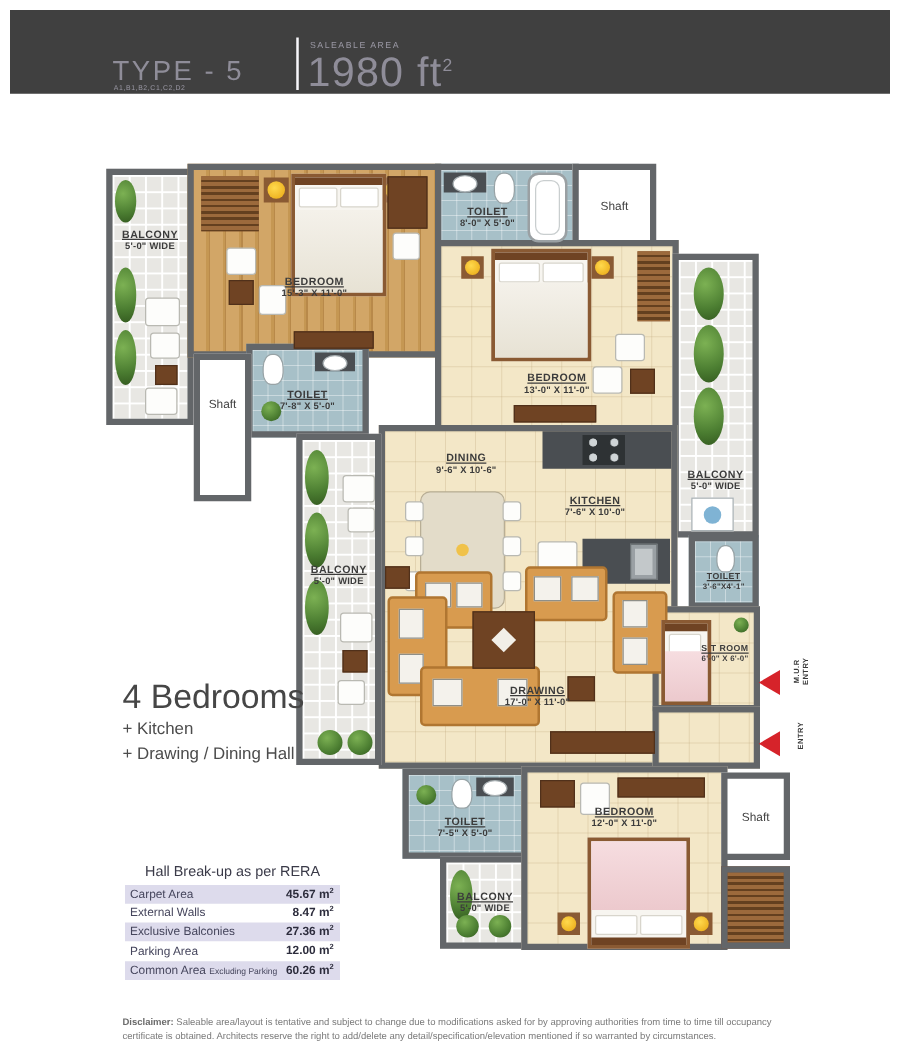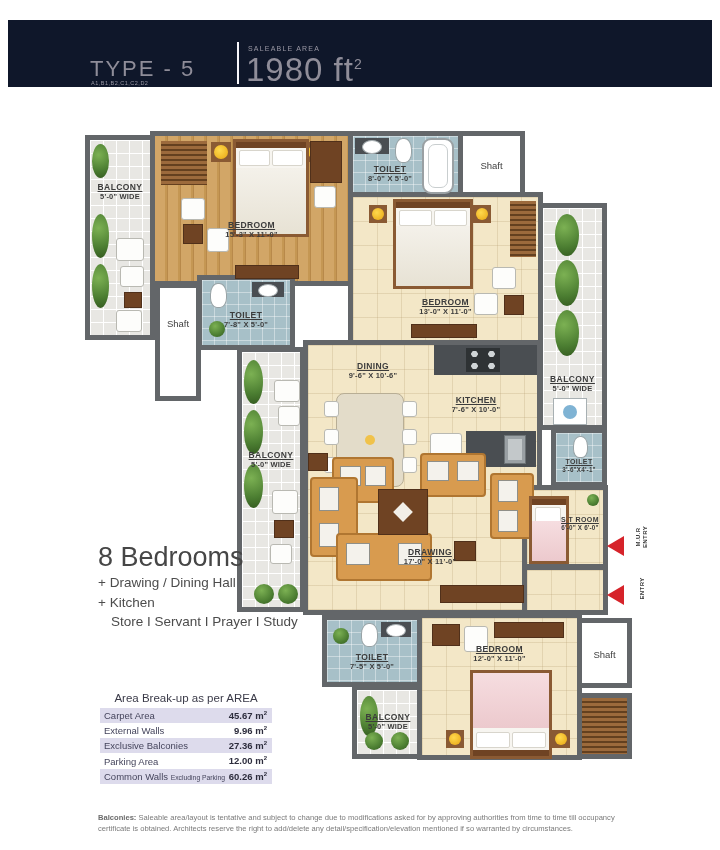--- a/index.html
+++ b/index.html
@@ -2,21 +2,21 @@
 <html><head>
 <meta charset="utf-8">
 <style>
   html,body{margin:0;padding:0;}
   body{
     width:720px;height:850px;position:relative;overflow:hidden;
     background:#ffffff;font-family:"Liberation Sans",sans-serif;
     -webkit-font-smoothing:antialiased;
   }
   
-  .hdr{position:absolute;left:8px;top:20px;width:704px;height:67px;background:#0f172a;}
+  .hdr{position:absolute;left:8px;top:8px;width:704px;height:67px;background:#404040;}
   .hdr .type{position:absolute;left:82px;top:36px;font-size:22px;letter-spacing:2px;color:#8f8d99;}
   .hdr .typesub{position:absolute;left:83px;top:60px;font-size:5.5px;letter-spacing:.5px;color:#9a98a4;}
   .hdr .divider{position:absolute;left:229px;top:22px;width:2px;height:42px;background:#f7f6fa;}
   .hdr .cap{position:absolute;left:240px;top:25px;font-size:7px;letter-spacing:1.2px;color:#9a98a4;}
   .hdr .val{position:absolute;left:238px;top:31px;font-size:33px;font-weight:400;letter-spacing:1px;color:#8f8d99;}
   .hdr .val sup{font-size:14px;}
 
   
   .plan{position:absolute;left:85px;top:125px;width:560px;height:680px;}
   .room{position:absolute;border:5px solid #636669;box-sizing:border-box;}
@@ -344,46 +344,45 @@
       <span style="display:block;">ENTRY</span>
     </div>
   </div>
   <div class="entry-mark" style="left:522px;top:460px;">
     <div class="arr"></div>
     <div class="vlab" style="top:0;">ENTRY</div>
   </div>
 </div>
 
 <div class="features">
-  <h2>8 Bedrooms</h2>
+  <h2>4 Bedrooms</h2>
+  <div class="li">+ Kitchen</div>
   <div class="li">+ Drawing / Dining Hall</div>
-  <div class="li">+ Kitchen</div>
-  <div class="li sub">Store I Servant I Prayer I Study</div>
 </div>
 
 <div class="atable">
-  <div class="ttl">Area Break-up as per AREA</div>
+  <div class="ttl">Hall Break-up as per RERA</div>
   <div class="row shaded">
     <span>Carpet Area</span>
     <span class="val"><span>45.67</span> <span>m</span><sup>2</sup></span>
   </div>
   <div class="row">
     <span>External Walls</span>
-    <span class="val"><span>9.96</span> <span>m</span><sup>2</sup></span>
+    <span class="val"><span>8.47</span> <span>m</span><sup>2</sup></span>
   </div>
   <div class="row shaded">
     <span>Exclusive Balconies</span>
     <span class="val"><span>27.36</span> <span>m</span><sup>2</sup></span>
   </div>
   <div class="row">
     <span>Parking Area</span>
     <span class="val"><span>12.00</span> <span>m</span><sup>2</sup></span>
   </div>
   <div class="row shaded">
-    <span><span>Common Walls</span> <span class="note">Excluding Parking</span></span>
+    <span><span>Common Area</span> <span class="note">Excluding Parking</span></span>
     <span class="val"><span>60.26</span> <span>m</span><sup>2</sup></span>
   </div>
 </div>
 
 <div class="disc">
-  <b>Balconies:</b>
+  <b>Disclaimer:</b>
   <span>Saleable area/layout is tentative and subject to change due to modifications asked for by approving authorities from time to time till occupancy certificate is obtained. Architects reserve the right to add/delete any detail/specification/elevation mentioned if so warranted by circumstances.</span>
 </div>
 
 </body></html>

